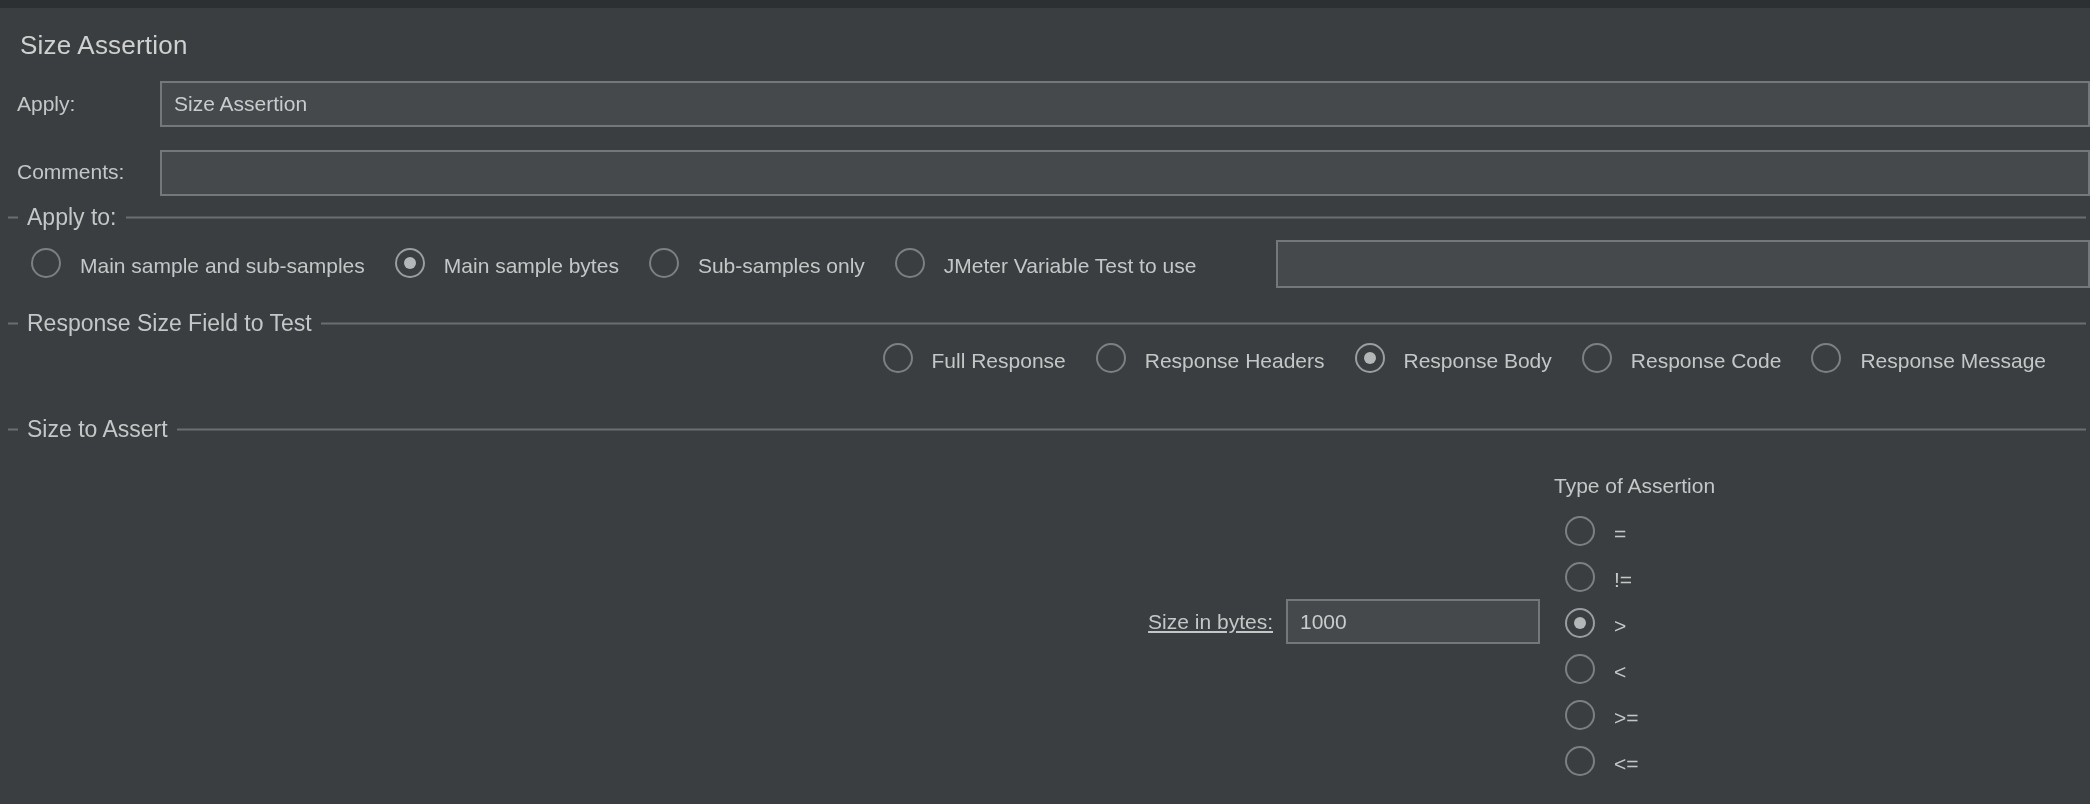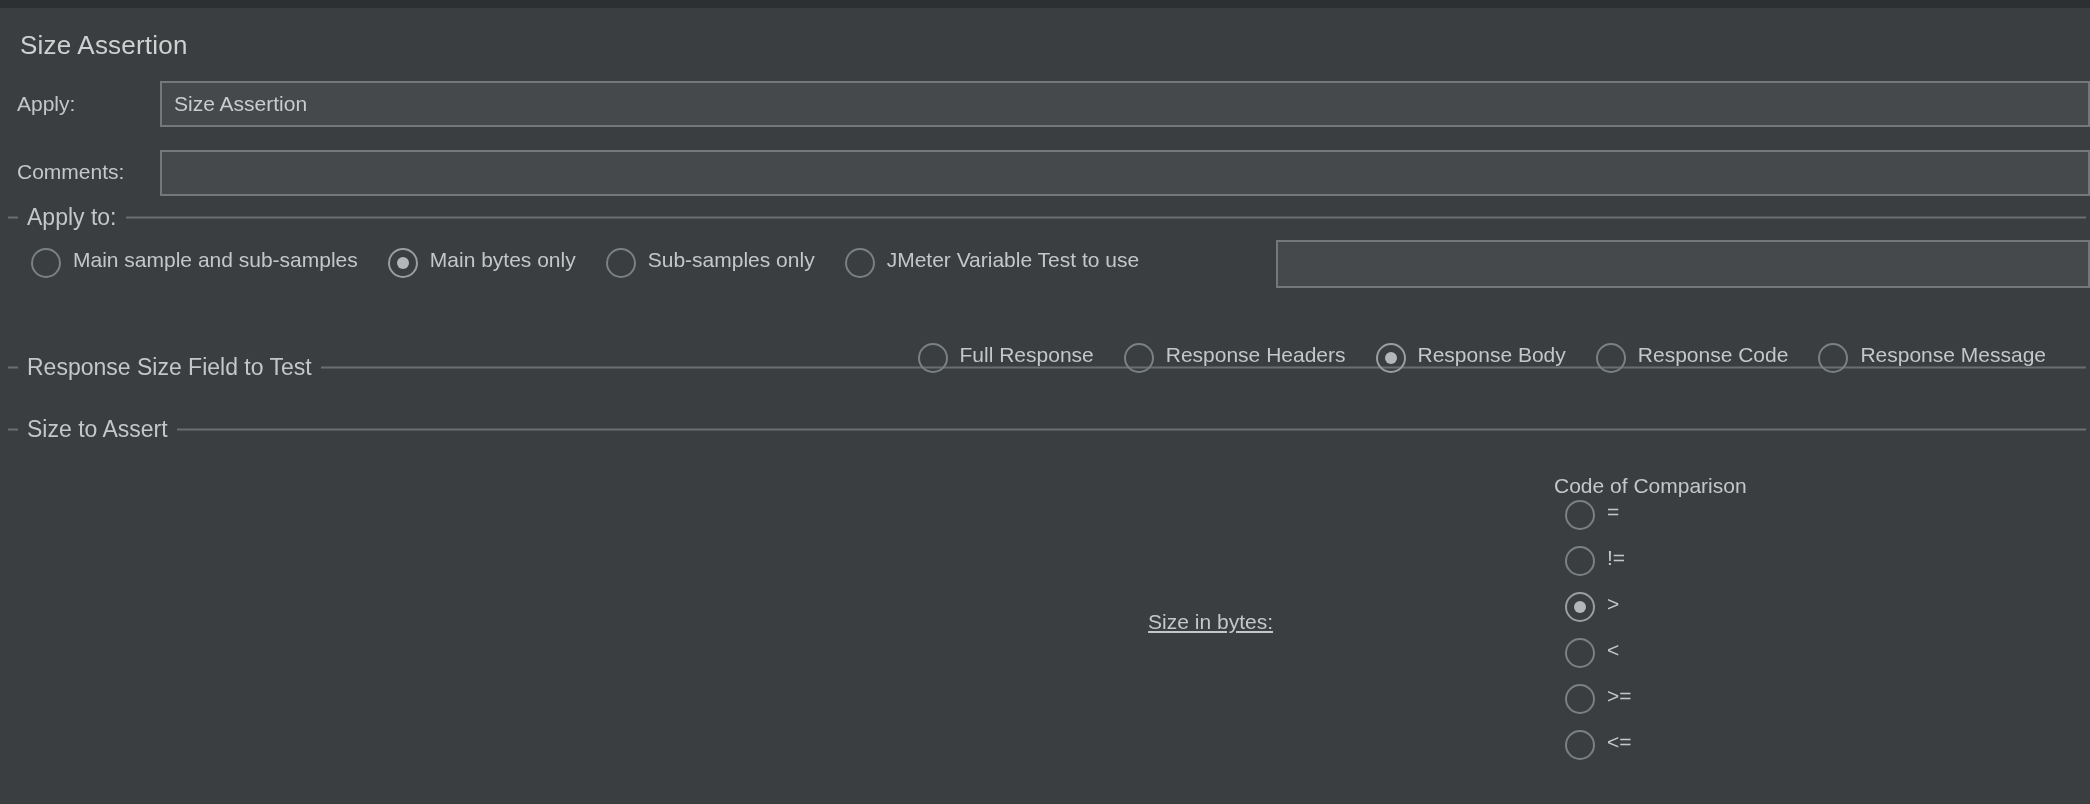--- a/index.html
+++ b/index.html
@@ -43,27 +43,27 @@
   }
   .name-field{left:160px;top:81px;width:calc(100% - 160px);height:46px;}
   .comments-field{left:160px;top:150px;width:calc(100% - 160px);height:46px;}
   .legend{
     position:absolute;left:8px;right:4px;transform:translateY(-50%);
     display:flex;align-items:center;gap:9px;
   }
   .legend::before{content:"";width:10px;border-top:2px solid var(--line);}
   .legend::after{content:"";flex:1;border-top:2px solid var(--line);}
   .legend-apply{top:217px;}
-  .legend-response{top:323px;margin-top:44px;}
+  .legend-response{top:323px;}
   .legend-size{top:429px;}
   .legend-text{font-size:23px;color:var(--text);white-space:nowrap;}
   .radio-row{position:absolute;display:flex;align-items:center;gap:30px;height:48px;}
   .row-apply{left:31px;top:239px;}
   .row-response{right:44px;top:334px;}
-  .radio-item{display:flex;align-items:flex-start;gap:12px;cursor:default;}
+  .radio-item{display:flex;align-items:flex-end;gap:19px;cursor:default;}
   .radio{
     width:30px;height:30px;border-radius:50%;
     border:2px solid var(--radio-border);
     display:flex;align-items:center;justify-content:center;
     flex:none;
   }
   .radio[data-selected="true"]{border-color:var(--radio-border-selected);}
   .radio .dot{display:none;width:12px;height:12px;border-radius:50%;background:var(--dot);}
   .radio[data-selected="true"] .dot{display:block;}
   .radio-label{font-size:21px;color:var(--text);white-space:nowrap;}
@@ -105,21 +105,21 @@
 
   <div class="radio-row row-apply">
     <div class="radio-item">
       <span class="radio" data-selected="false"></span>
       <span class="radio-label">Main sample and sub-samples</span>
     </div>
     <div class="radio-item">
       <span class="radio" data-selected="true">
           <span class="dot"></span>
         </span>
-      <span class="radio-label">Main bytes only</span>
+      <span class="radio-label">Main sample bytes</span>
     </div>
     <div class="radio-item">
       <span class="radio" data-selected="false"></span>
       <span class="radio-label">Sub-samples only</span>
     </div>
     <div class="radio-item">
       <span class="radio" data-selected="false"></span>
       <span class="radio-label">JMeter Variable Test to use</span>
     </div>
   </div>
@@ -153,23 +153,24 @@
       <span class="radio-label">Response Message</span>
     </div>
   </div>
 
   <div class="legend legend-size">
     <span class="legend-text">Size to Assert</span>
   </div>
 
   <div class="size-row">
     <span class="size-label">Size in bytes:</span>
+    <input class="text-field size-field" type="text" value="1000" style="">
   </div>
 
-  <div class="comparison-title">Code of Comparison</div>
+  <div class="comparison-title">Type of Assertion</div>
 
   <div class="comparison-col">
     <div class="radio-item">
       <span class="radio" data-selected="false"></span>
       <span class="radio-label">=</span>
     </div>
     <div class="radio-item">
       <span class="radio" data-selected="false"></span>
       <span class="radio-label">!=</span>
     </div>

